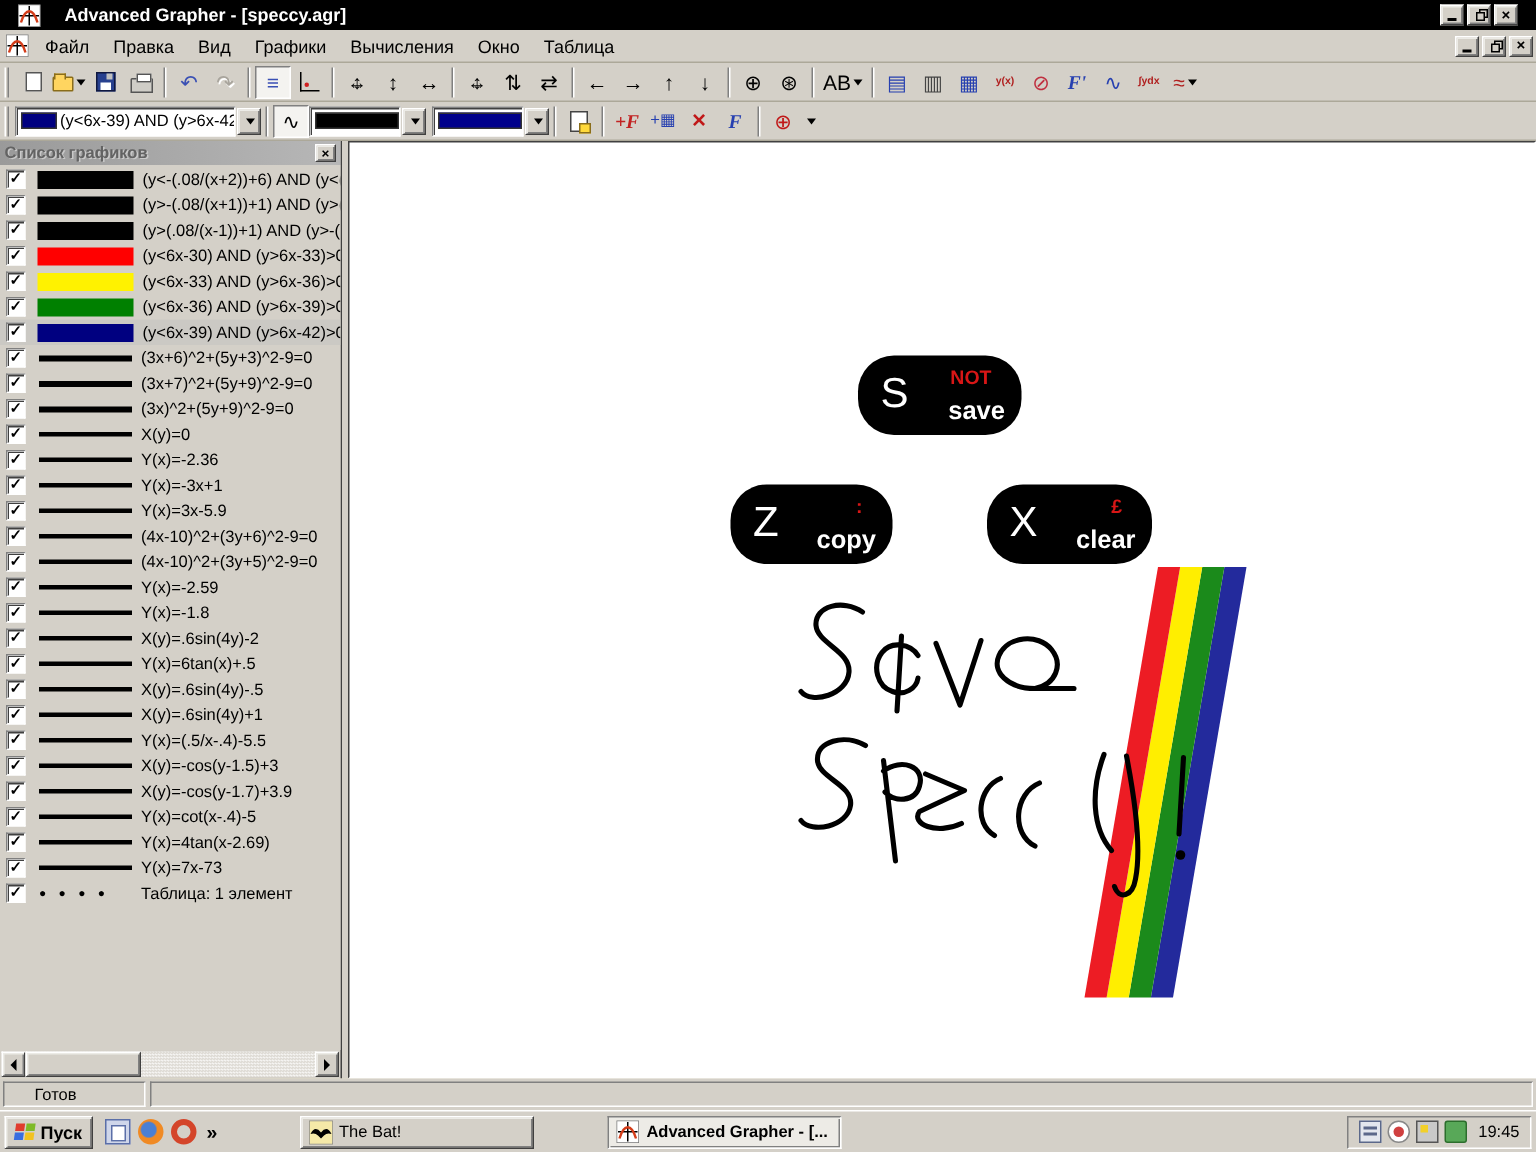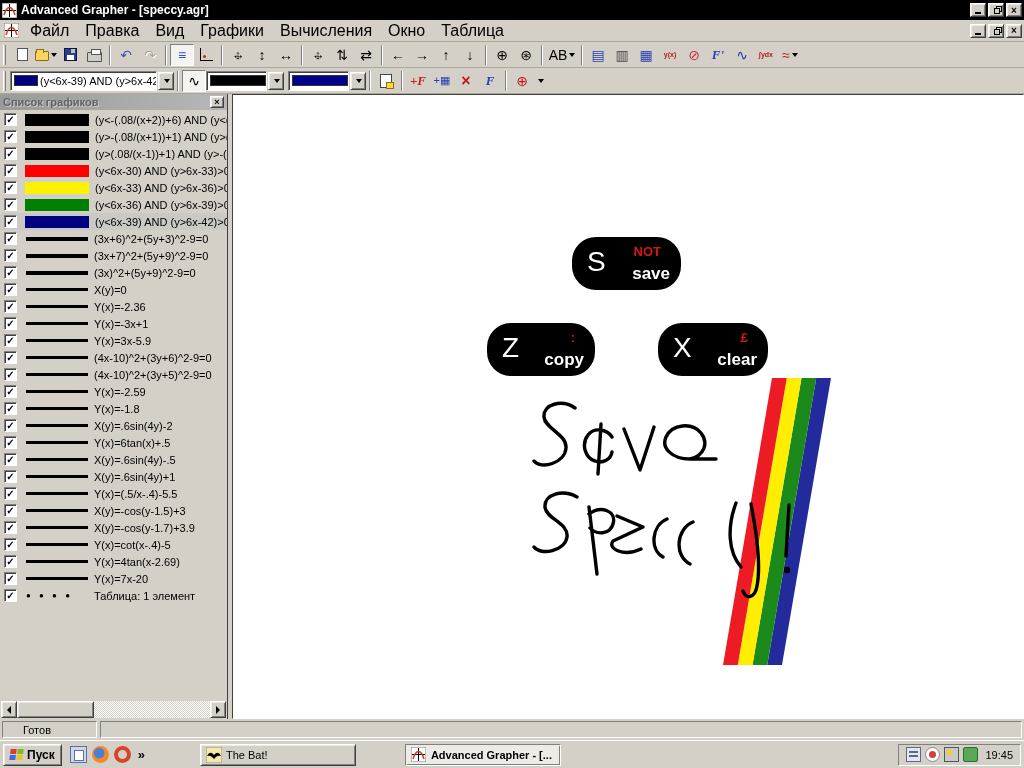--- a/index.html
+++ b/index.html
@@ -8,36 +8,36 @@
   *{box-sizing:border-box;}
   .app{position:relative;width:1024px;height:768px;background:#d4d0c8;display:flex;flex-direction:column;}
 
   
   .raised{background:#d4d0c8;border:1px solid;border-color:#fff #404040 #404040 #fff;
     box-shadow:inset 1px 1px 0 #ecebe6, inset -1px -1px 0 #808080;}
   .sunkenp{border:1px solid;border-color:#808080 #fff #fff #808080;}
 
   
   .titlebar{height:20px;background:#000;color:#fff;display:flex;align-items:center;
-    padding:0 2px;gap:4px;flex:0 0 auto;}
+    padding:0 12px;gap:16px;flex:0 0 auto;}
   .titlebar .ttext{font-size:12px;font-weight:bold;flex:1;white-space:nowrap;overflow:hidden;}
   .appicon{width:15px;height:15px;display:inline-flex;}
   .winbtns{display:flex;gap:2px;}
   .wbtn{width:16px;height:14px;padding:0;font-size:10px;font-weight:bold;
     display:inline-flex;align-items:center;justify-content:center;color:#000;cursor:default;}
   .minglyph{display:block;width:6px;height:2px;background:#000;margin-top:6px;}
   .restglyph{display:block;width:6px;height:6px;border:1px solid #000;margin:2px 0 0 2px;
     box-shadow:2px -2px 0 -1px #d4d0c8,2px -2px 0 0 #000;}
 
   
   .menubar{height:22px;display:flex;align-items:center;padding:0 2px;gap:1px;flex:0 0 auto;
     border-bottom:1px solid #aca899;}
   .childicon{width:15px;height:15px;margin:0 2px;display:inline-flex;}
   .menus{display:flex;flex:1;}
-  .menuitem{font-size:16px;padding:3px 8px;color:#000;}
+  .menuitem{font-size:12px;padding:3px 8px;color:#000;}
 
   
   .toolbar{height:26px;display:flex;align-items:center;padding:1px 2px;flex:0 0 auto;
     border-bottom:1px solid #aca899;background:#d4d0c8;}
   .grip{width:3px;height:20px;border-left:1px solid #fff;border-right:1px solid #808080;margin:0 4px 0 1px;}
   .tbwrap{display:flex;align-items:center;}
   .tsep{width:2px;height:20px;border-left:1px solid #808080;border-right:1px solid #fff;margin:0 3px;}
   .tb{width:24px;height:22px;padding:0;background:transparent;border:1px solid transparent;
     display:inline-flex;align-items:center;justify-content:center;cursor:default;}
   .tb.wide{width:32px;}
@@ -505,21 +505,21 @@
             <span class="lbl">Y(x)=cot(x-.4)-5</span>
           </div>
           <div class="lrow">
             <span class="cb">✓</span>
             <span class="ln" style="height: 3px;"></span>
             <span class="lbl">Y(x)=4tan(x-2.69)</span>
           </div>
           <div class="lrow">
             <span class="cb">✓</span>
             <span class="ln" style="height: 3px;"></span>
-            <span class="lbl">Y(x)=7x-20</span>
+            <span class="lbl">Y(x)=7x-73</span>
           </div>
           <div class="lrow">
             <span class="cb">✓</span>
             <span class="dt">● ● ● ●</span>
             <span class="lbl">Таблица: 1 элемент</span>
           </div>
         </div>
       <div class="hscroll">
         <button class="sarr raised">
             <span class="tri-l"></span>

